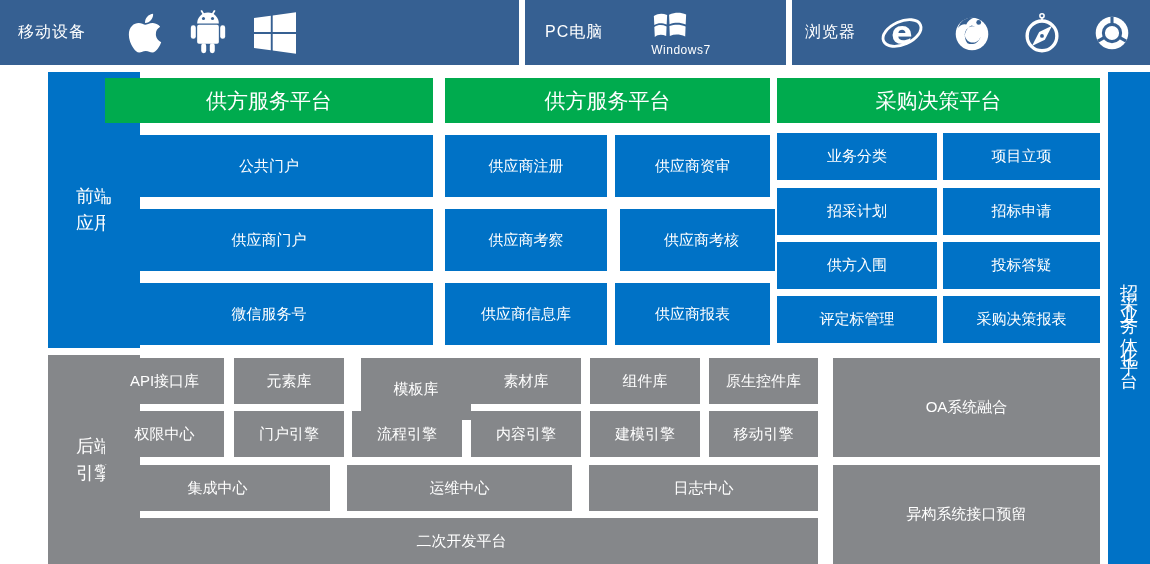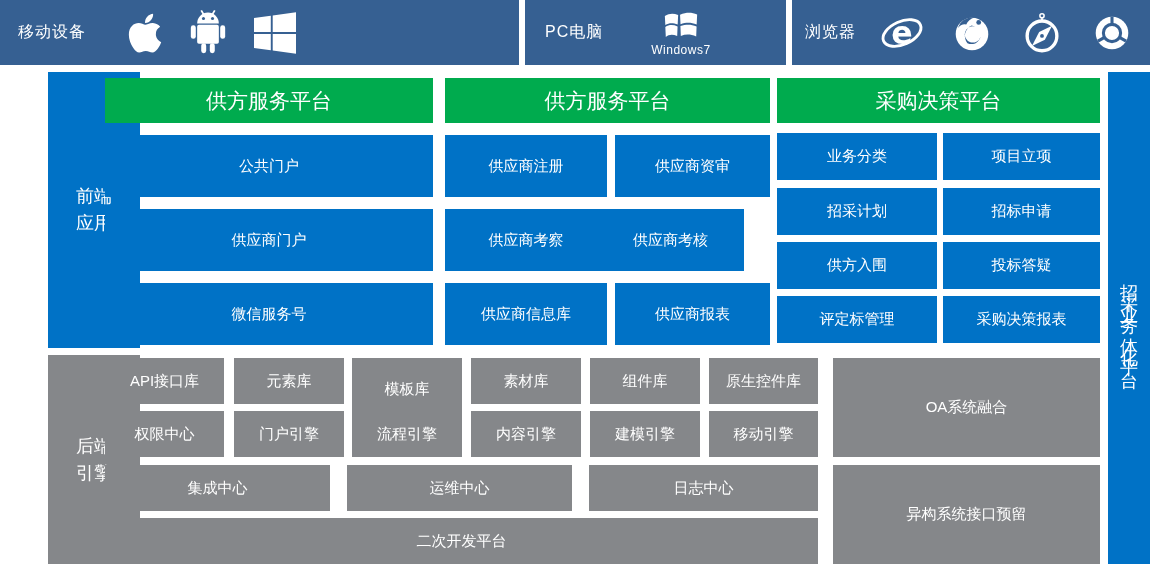--- a/index.html
+++ b/index.html
@@ -6,21 +6,21 @@
   html,body { background:#ffffff; }
   .stage {
     position:relative; width:1150px; height:564px; background:#ffffff;
     font-family:"Liberation Sans","DejaVu Sans",sans-serif; overflow:hidden;
   }
   
   .topseg { position:absolute; top:0; height:65px; background:#366092;
             display:flex; align-items:center; color:#fff; }
   .topseg .seg-label { font-size:16px; letter-spacing:1px; white-space:nowrap; }
   .topicons { display:flex; align-items:center; }
-  .icon { display:flex; flex-direction:column; align-items:center; justify-content:center; }
+  .icon { display:flex; flex-direction:column; justify-content:center; }
   
   .blue  { background:#0072C6; color:#fff; }
   .green { background:#00AB4E; color:#fff; }
   .gray  { background:#85878A; color:#fff; }
   .box {
     position:absolute; display:flex; align-items:center; justify-content:center;
     font-size:15px; color:#fff; white-space:nowrap;
   }
   .ghead { font-size:21px; }
   .side-label {
@@ -145,37 +145,37 @@
 
   <div class="box green ghead" style="left:105px;top:78px;width:328px;height:45px;">供方服务平台</div>
   <div class="box blue" style="left:105px;top:135px;width:328px;height:62px;">公共门户</div>
   <div class="box blue" style="left:105px;top:209px;width:328px;height:62px;">供应商门户</div>
   <div class="box blue" style="left:105px;top:283px;width:328px;height:62px;">微信服务号</div>
 
   <div class="box green ghead" style="left:445px;top:78px;width:325px;height:45px;">供方服务平台</div>
   <div class="box blue" style="left:445px;top:135px;width:162px;height:62px;">供应商注册</div>
   <div class="box blue" style="left:615px;top:135px;width:155px;height:62px;">供应商资审</div>
   <div class="box blue" style="left:445px;top:209px;width:162px;height:62px;">供应商考察</div>
-  <div class="box blue" style="left:589px;top:209px;width:155px;height:62px;padding-left:8px;">供应商考核</div>
+  <div class="box blue" style="left:620px;top:209px;width:155px;height:62px;padding-left:8px;">供应商考核</div>
   <div class="box blue" style="left:445px;top:283px;width:162px;height:62px;">供应商信息库</div>
   <div class="box blue" style="left:615px;top:283px;width:155px;height:62px;">供应商报表</div>
 
   <div class="box green ghead" style="left:777px;top:78px;width:323px;height:45px;">采购决策平台</div>
   <div class="box blue" style="left:777px;top:133px;width:160px;height:47px;">业务分类</div>
   <div class="box blue" style="left:943px;top:133px;width:157px;height:47px;">项目立项</div>
   <div class="box blue" style="left:777px;top:188px;width:160px;height:47px;">招采计划</div>
   <div class="box blue" style="left:943px;top:188px;width:157px;height:47px;">招标申请</div>
   <div class="box blue" style="left:777px;top:242px;width:160px;height:47px;">供方入围</div>
   <div class="box blue" style="left:943px;top:242px;width:157px;height:47px;">投标答疑</div>
   <div class="box blue" style="left:777px;top:296px;width:160px;height:47px;">评定标管理</div>
   <div class="box blue" style="left:943px;top:296px;width:157px;height:47px;">采购决策报表</div>
 
   <div class="box gray" style="left:105px;top:358px;width:119px;height:46px;">API接口库</div>
   <div class="box gray" style="left:234px;top:358px;width:110px;height:46px;">元素库</div>
-  <div class="box gray" style="left:352px;top:358px;width:110px;height:62px;">模板库</div>
+  <div class="box gray" style="left:361px;top:358px;width:110px;height:62px;">模板库</div>
   <div class="box gray" style="left:471px;top:358px;width:110px;height:46px;">素材库</div>
   <div class="box gray" style="left:590px;top:358px;width:110px;height:46px;">组件库</div>
   <div class="box gray" style="left:709px;top:358px;width:109px;height:46px;">原生控件库</div>
 
   <div class="box gray" style="left:105px;top:411px;width:119px;height:46px;">权限中心</div>
   <div class="box gray" style="left:234px;top:411px;width:110px;height:46px;">门户引擎</div>
   <div class="box gray" style="left:352px;top:411px;width:110px;height:46px;">流程引擎</div>
   <div class="box gray" style="left:471px;top:411px;width:110px;height:46px;">内容引擎</div>
   <div class="box gray" style="left:590px;top:411px;width:110px;height:46px;">建模引擎</div>
   <div class="box gray" style="left:709px;top:411px;width:109px;height:46px;">移动引擎</div>

